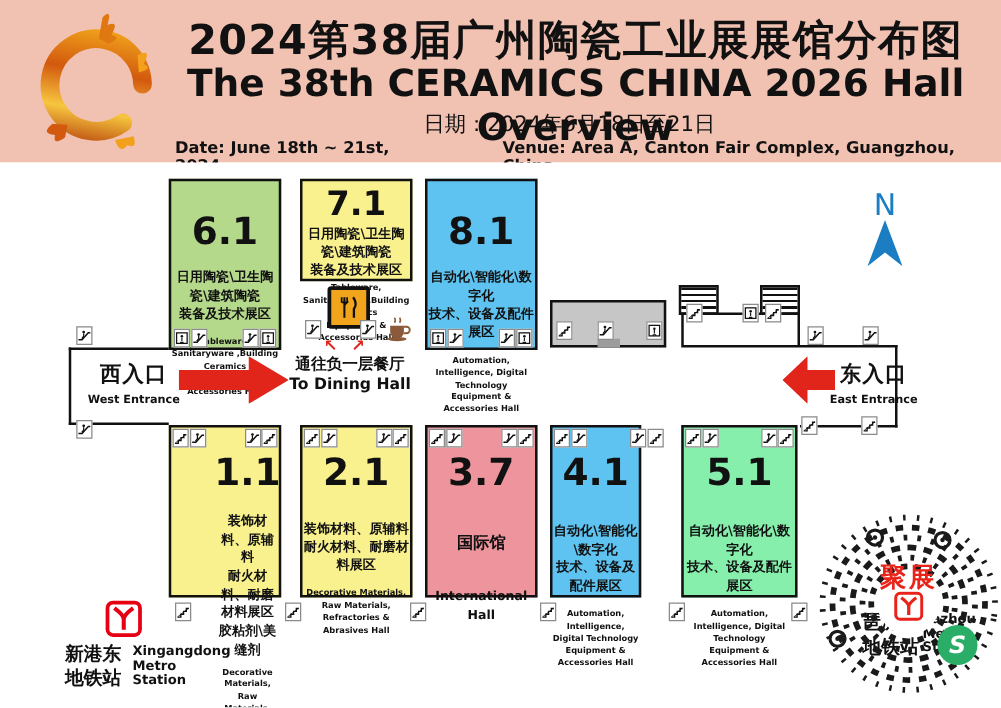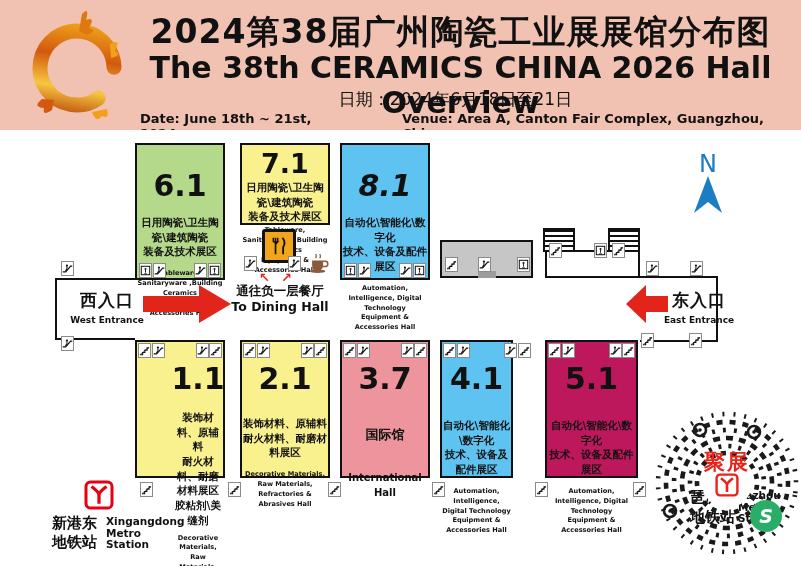--- a/index.html
+++ b/index.html
@@ -26,21 +26,21 @@
   .hall{position:absolute;border:2px solid #111;box-sizing:border-box;display:flex;flex-direction:column;
         align-items:center;text-align:center;}
   .hall-num{font-weight:bold;font-size:30px;line-height:1;}
   .hall-cn{font-weight:bold;font-size:10.5px;line-height:1.4;white-space:pre-line;}
   .hall-en{font-weight:bold;font-size:6.6px;line-height:1.5;white-space:pre-line;}
   #hall-6{left:135px;top:13px;width:90px;height:137px;}
   #hall-6 .hall-num{margin-top:26px;} #hall-6 .hall-cn{margin-top:14px;} #hall-6 .hall-en{margin-top:10px;}
   #hall-7{left:240px;top:13px;width:90px;height:82px;}
   #hall-7 .hall-num{margin-top:5px;font-size:27px;} #hall-7 .hall-cn{margin-top:3px;} #hall-7 .hall-en{margin-top:2px;}
   #hall-8{left:340px;top:13px;width:90px;height:137px;}
-  #hall-8 .hall-num{margin-top:26px;font-style:italic;} #hall-8 .hall-cn{margin-top:14px;} #hall-8 .hall-en{margin-top:10px;}
+  #hall-8 .hall-num{margin-top:26px;} #hall-8 .hall-cn{margin-top:14px;} #hall-8 .hall-en{margin-top:10px;}
   .hall-b{top:210px;height:138px;}
   #hall-1{left:135px;width:90px;} #hall-2{left:240px;width:90px;} #hall-3{left:340px;width:90px;}
   #hall-4{left:440px;width:73px;} #hall-5{left:545px;width:93px;}
   .hall-b .hall-num{margin-top:22px;}
   #hall-1 .hall-cn{margin-top:16px;} #hall-1 .hall-en{margin-top:6px;}
   #hall-2 .hall-cn{margin-top:22px;} #hall-2 .hall-en{margin-top:10px;}
   #hall-3 .hall-cn{margin-top:32px;font-size:13px;} #hall-3 .hall-en{margin-top:26px;font-size:10px;}
   #hall-4 .hall-cn,#hall-5 .hall-cn{margin-top:24px;} #hall-4 .hall-en,#hall-5 .hall-en{margin-top:10px;}
   
   .mi{position:absolute;width:13px;height:15px;background:#fff;border:1px solid #8a8a8a;box-sizing:border-box;
@@ -174,21 +174,21 @@
       <div class="hall-cn">国际馆</div>
       <div class="hall-en">International Hall</div>
     </div>
     <div class="hall hall-b" id="hall-4" style="background-color: rgb(94, 195, 240);">
       <div class="hall-num">4.1</div>
       <div class="hall-cn">自动化\智能化\数字化
 技术、设备及配件展区</div>
       <div class="hall-en">Automation, Intelligence, Digital Technology
 Equipment &amp; Accessories Hall</div>
     </div>
-    <div class="hall hall-b" id="hall-5" style="background-color: #be185d;">
+    <div class="hall hall-b" id="hall-5" style="background-color: #86efac;">
       <div class="hall-num">5.1</div>
       <div class="hall-cn">自动化\智能化\数字化
 技术、设备及配件展区</div>
       <div class="hall-en">Automation, Intelligence, Digital Technology
 Equipment &amp; Accessories Hall</div>
     </div>
 
     <div id="gray-bldg"></div>
     <div id="gray-tab"></div>
     <div id="struct2-box"></div>

